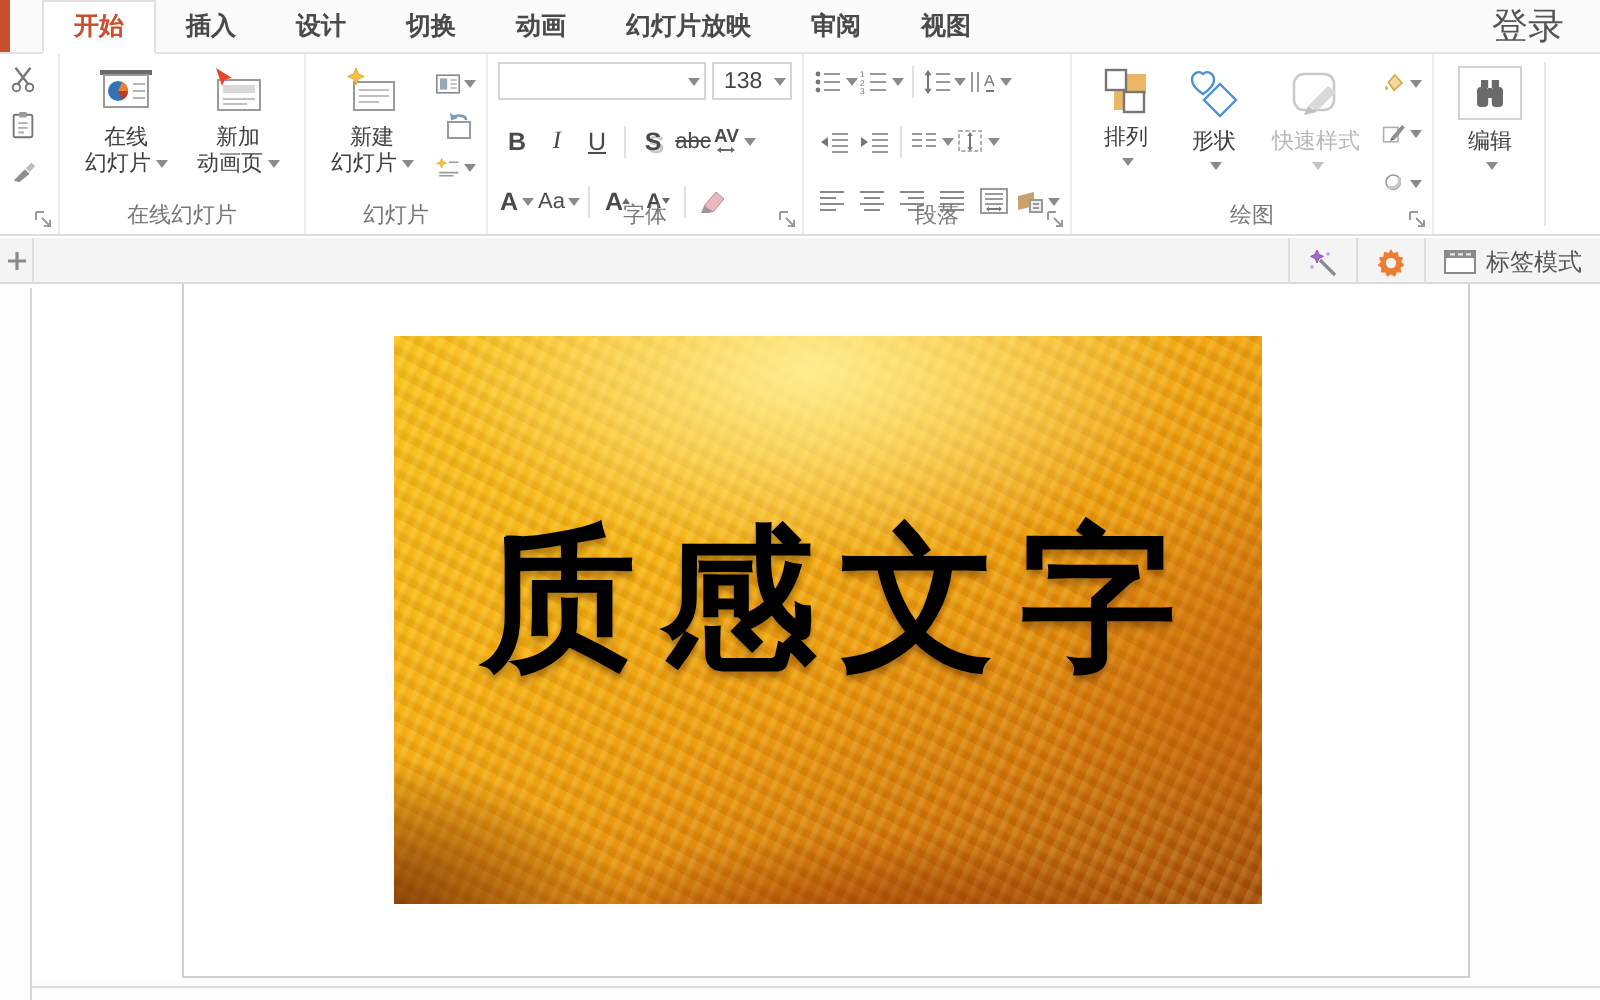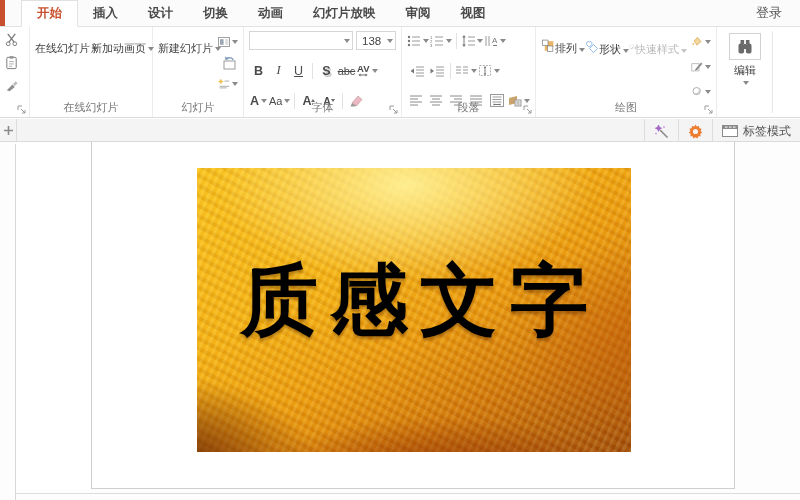--- a/index.html
+++ b/index.html
@@ -8,31 +8,31 @@
   .app { position:relative; width:800px; height:500px; background:#fff; }
 
   
   .menubar { position:absolute; left:0; top:0; width:800px; height:27px;
              background:#fbfbfb; border-bottom:1px solid #e3e3e3; display:flex; align-items:stretch; }
   .accent-bar { width:5px; background:#c8502e; }
   .tabs { display:flex; align-items:stretch; margin-left:16px; }
   .tab { padding:0 15px; font-size:12.5px; color:#4a4a4a; display:flex; align-items:center; cursor:default;font-weight:bold; }
   .tab.active { background:#fff; border:1px solid #e1e1e1; border-bottom:1px solid #fff;
                 color:#c8502e; margin-bottom:-1px; }
-  .login { margin-left:auto; padding:0 18px; font-size:13px; color:#555; display:flex; align-items:center; }
+  .login { margin-left:auto; padding:0 18px; font-size:18px; color:#555; display:flex; align-items:center; }
 
   
   .ribbon { position:absolute; left:0; top:27px; width:800px; height:91px; background:#fff;
             border-bottom:1px solid #dcdcdc; display:flex; align-items:stretch; }
   .group { position:relative; padding:3px 5px 17px 5px; border-right:1px solid #ececec;
            display:flex; align-items:flex-start; }
   .group-label { position:absolute; bottom:2px; left:0; right:0; text-align:center;
                  font-size:11px; color:#777; white-space:nowrap; }
   .launcher { position:absolute; bottom:3px; right:3px; width:9px; height:9px; }
-  .bigbtn { width:56px; display:flex; flex-direction:row; align-items:center;
+  .bigbtn { width:56px; display:flex; flex-direction:column; align-items:center;
             font-size:11px; color:#3f3f3f; line-height:13px; padding-top:3px; text-align:center; }
   .bigbtn .lbl { white-space:nowrap; }
   .bigbtn svg { margin-bottom:4px; }
   .sq { width:20px; height:19px; display:flex; align-items:center; justify-content:center; }
   .cd { display:inline-block; width:0; height:0; border-left:3px solid transparent;
         border-right:3px solid transparent; border-top:4px solid #8a8a8a; vertical-align:middle; margin-left:2px; }
   .cu-mini { display:inline-block; width:0; height:0; border-left:2.5px solid transparent;
         border-right:2.5px solid transparent; border-bottom:3.5px solid #6a6a6a; vertical-align:top; }
   .cd-mini { display:inline-block; width:0; height:0; border-left:2.5px solid transparent;
         border-right:2.5px solid transparent; border-top:3.5px solid #6a6a6a; vertical-align:top; }

